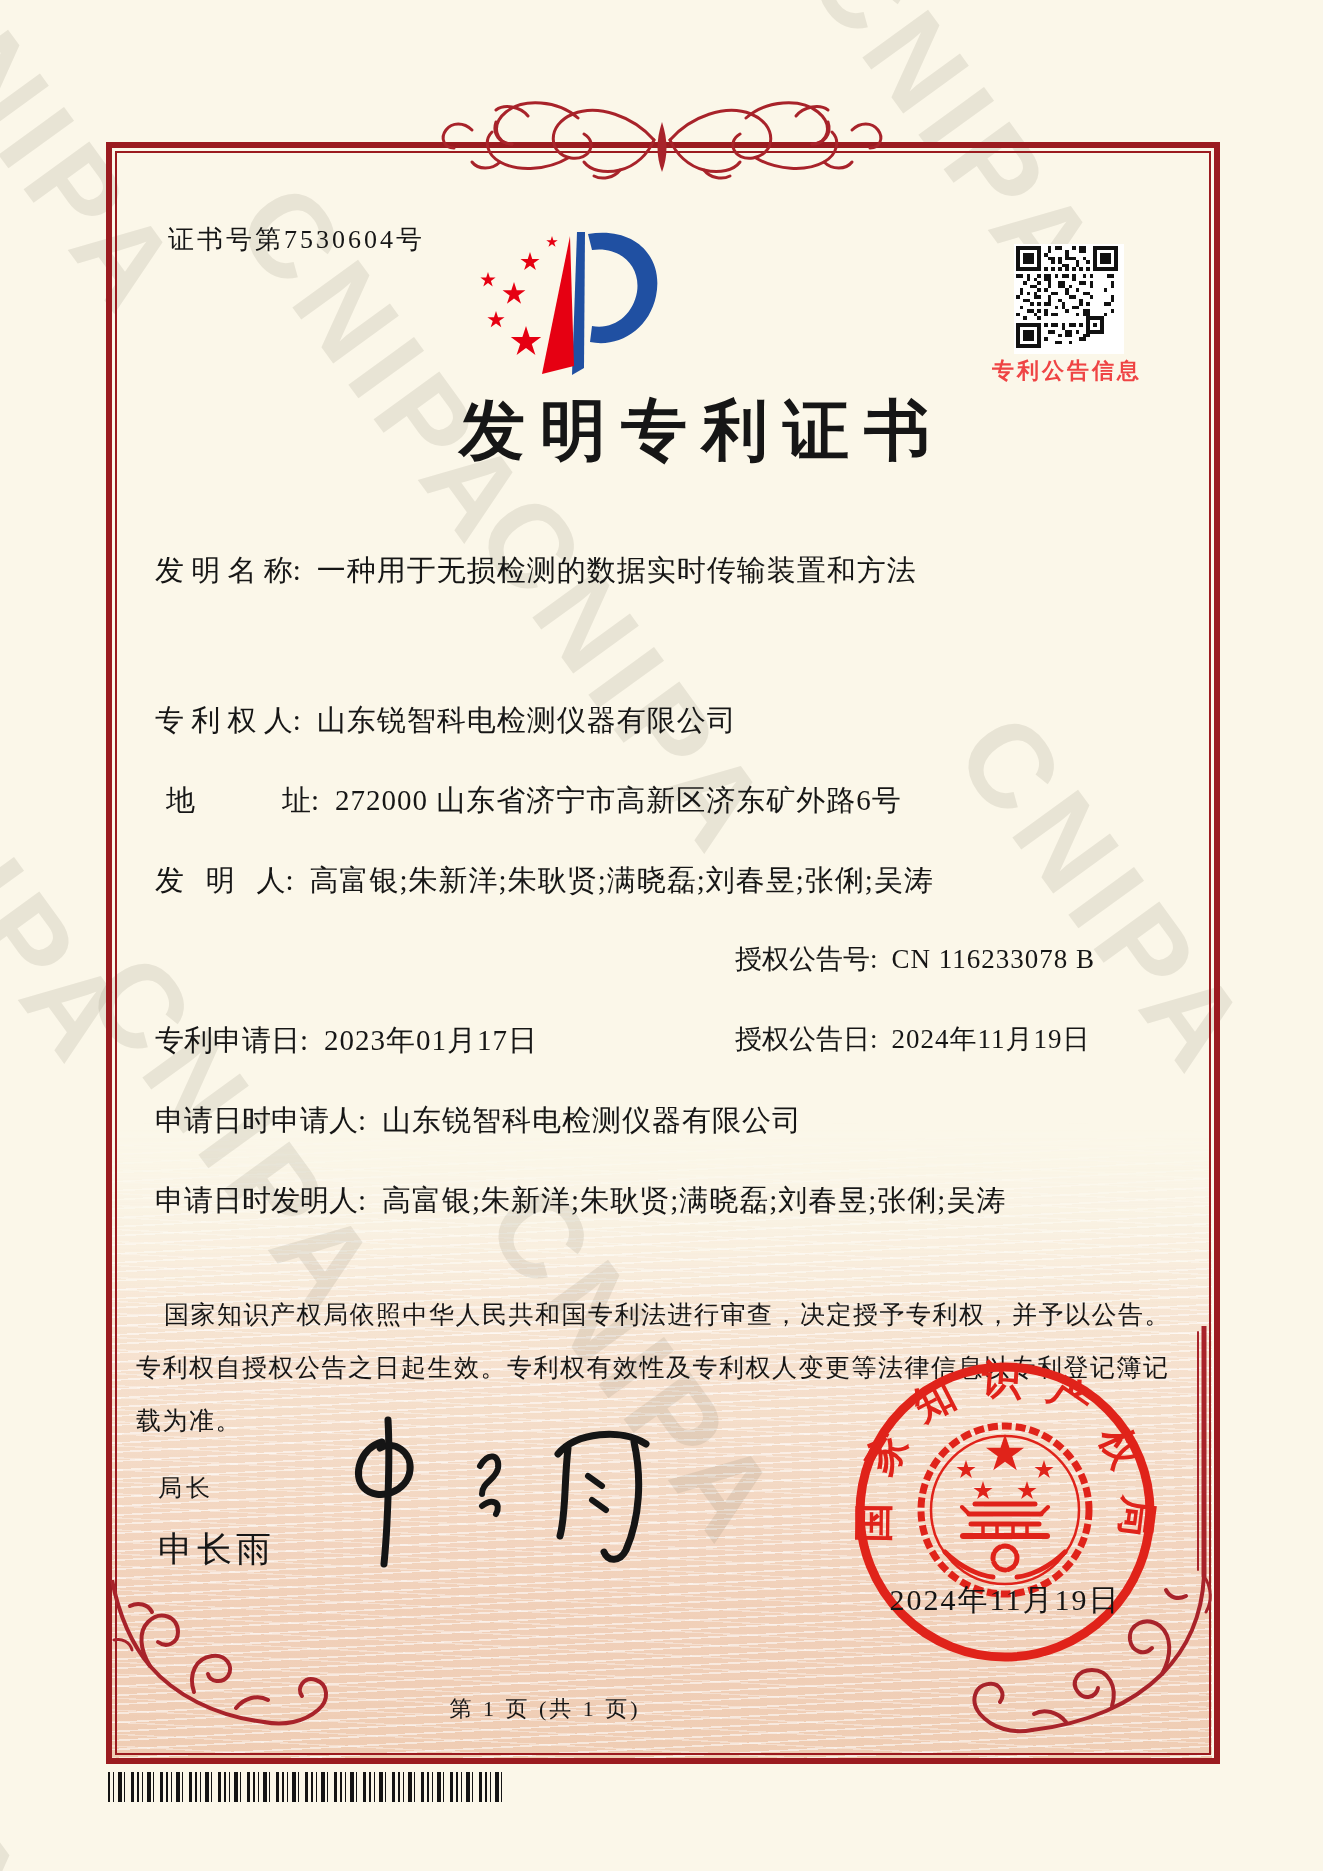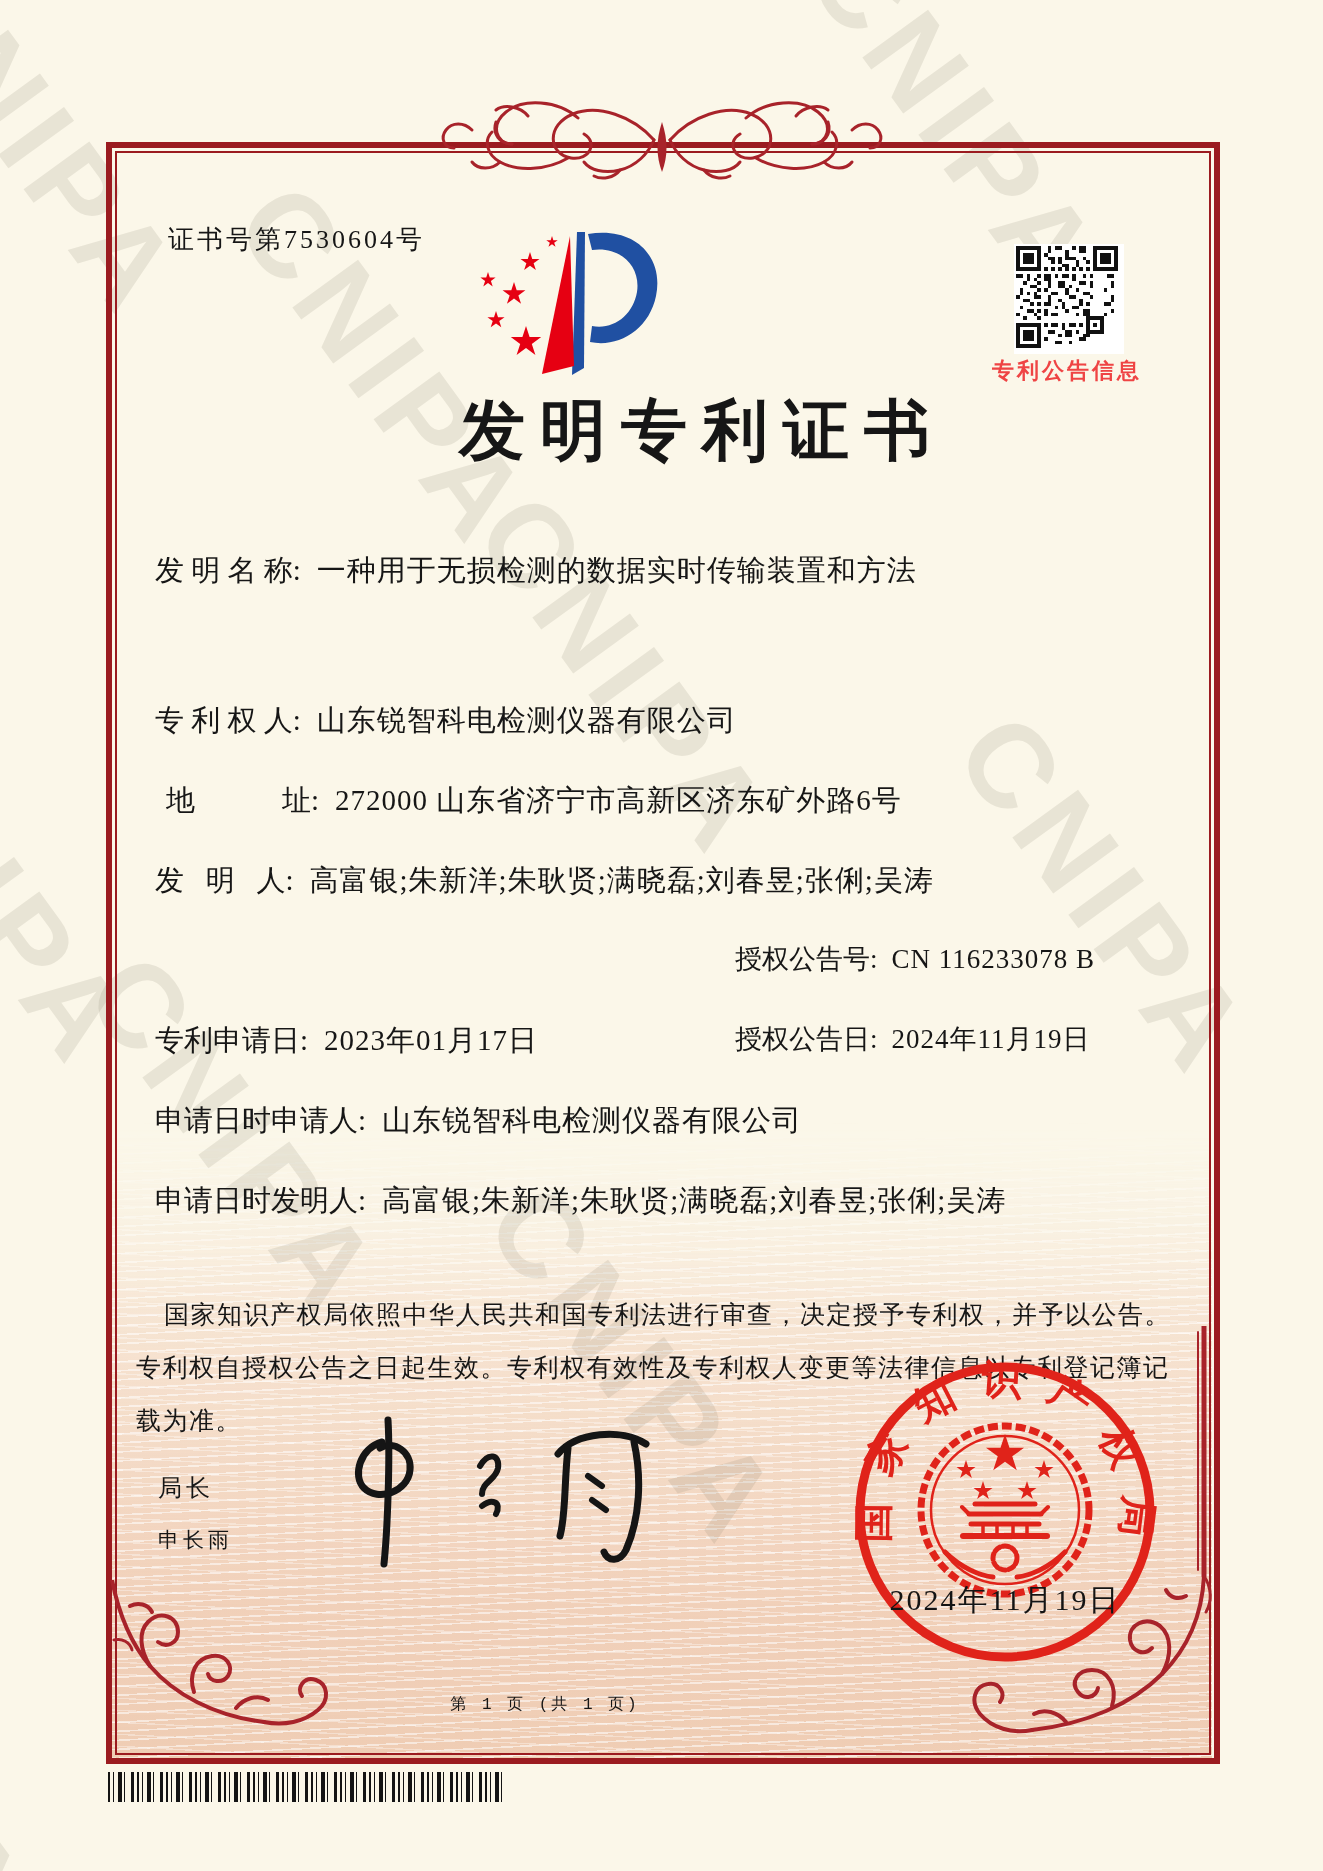--- a/index.html
+++ b/index.html
@@ -34,26 +34,26 @@
   .row .lbl{white-space:pre;}
   .row .val{margin-left:16px;letter-spacing:1px;}
   .row2{position:absolute;left:735px;font-size:27px;white-space:nowrap;}
   .row2 .lbl{white-space:pre;}
   .row2 .val{margin-left:14px;letter-spacing:1px;}
 
   #statement{left:136px;top:1288px;width:1056px;font-size:25px;line-height:53px;letter-spacing:1.5px;}
   #statement .l1{text-indent:28px;}
 
   #signer-title{left:158px;top:1472px;font-family:"Liberation Sans","DejaVu Sans",sans-serif;font-size:24px;font-weight:500;letter-spacing:4px;}
-  #signer-name{left:158px;top:1526px;font-family:"Liberation Sans","DejaVu Sans",sans-serif;font-size:21px;font-weight:500;letter-spacing:4px;}
+  #signer-name{left:158px;top:1526px;font-family:"Liberation Sans","DejaVu Sans",sans-serif;font-size:35px;font-weight:500;letter-spacing:4px;}
 
   #qr{left:1014px;top:244px;width:106px;height:106px;background:#fff;padding:2px;z-index:3;}
   #qr-caption{left:990px;top:356px;width:154px;text-align:center;font-size:22px;font-weight:bold;color:#ef4444;letter-spacing:3px;}
 
-  #page-num{left:145px;top:1694px;width:800px;text-align:center;font-size:16px;letter-spacing:3px;font-family:Liberation Mono, monospace;}
+  #page-num{left:145px;top:1694px;width:800px;text-align:center;font-size:22px;letter-spacing:3px;}
 
   #barcode{left:108px;top:1772px;width:394px;height:30px;z-index:3;
     background:repeating-linear-gradient(90deg,#141414 0 2px,transparent 2px 5px,#141414 5px 6px,transparent 6px 10px,#141414 10px 14px,transparent 14px 16px,#141414 16px 17px,transparent 17px 23px,#141414 23px 26px,transparent 26px 29px);}
 
   svg{display:block;}
 </style>
 </head>
 <body>
 
 <div id="page">

